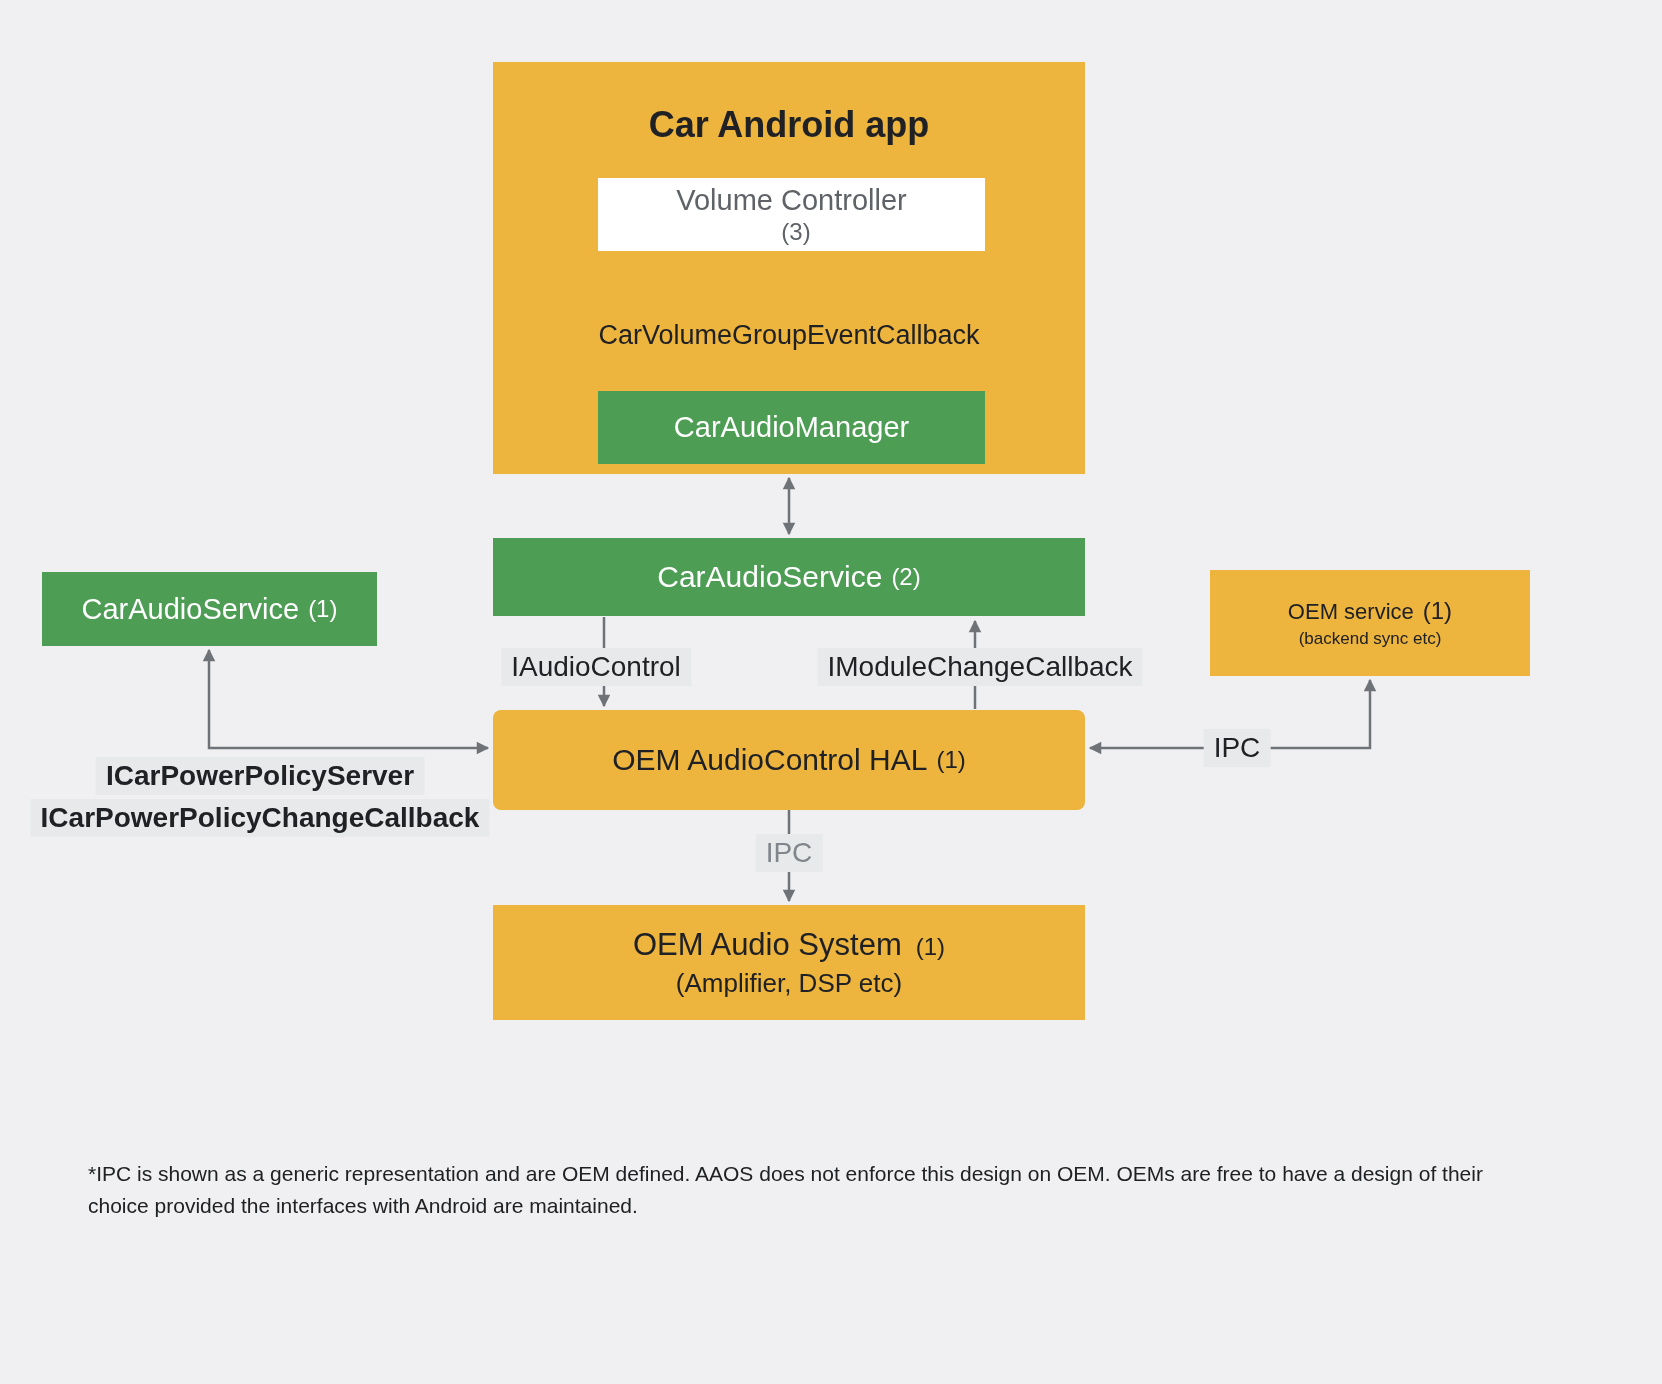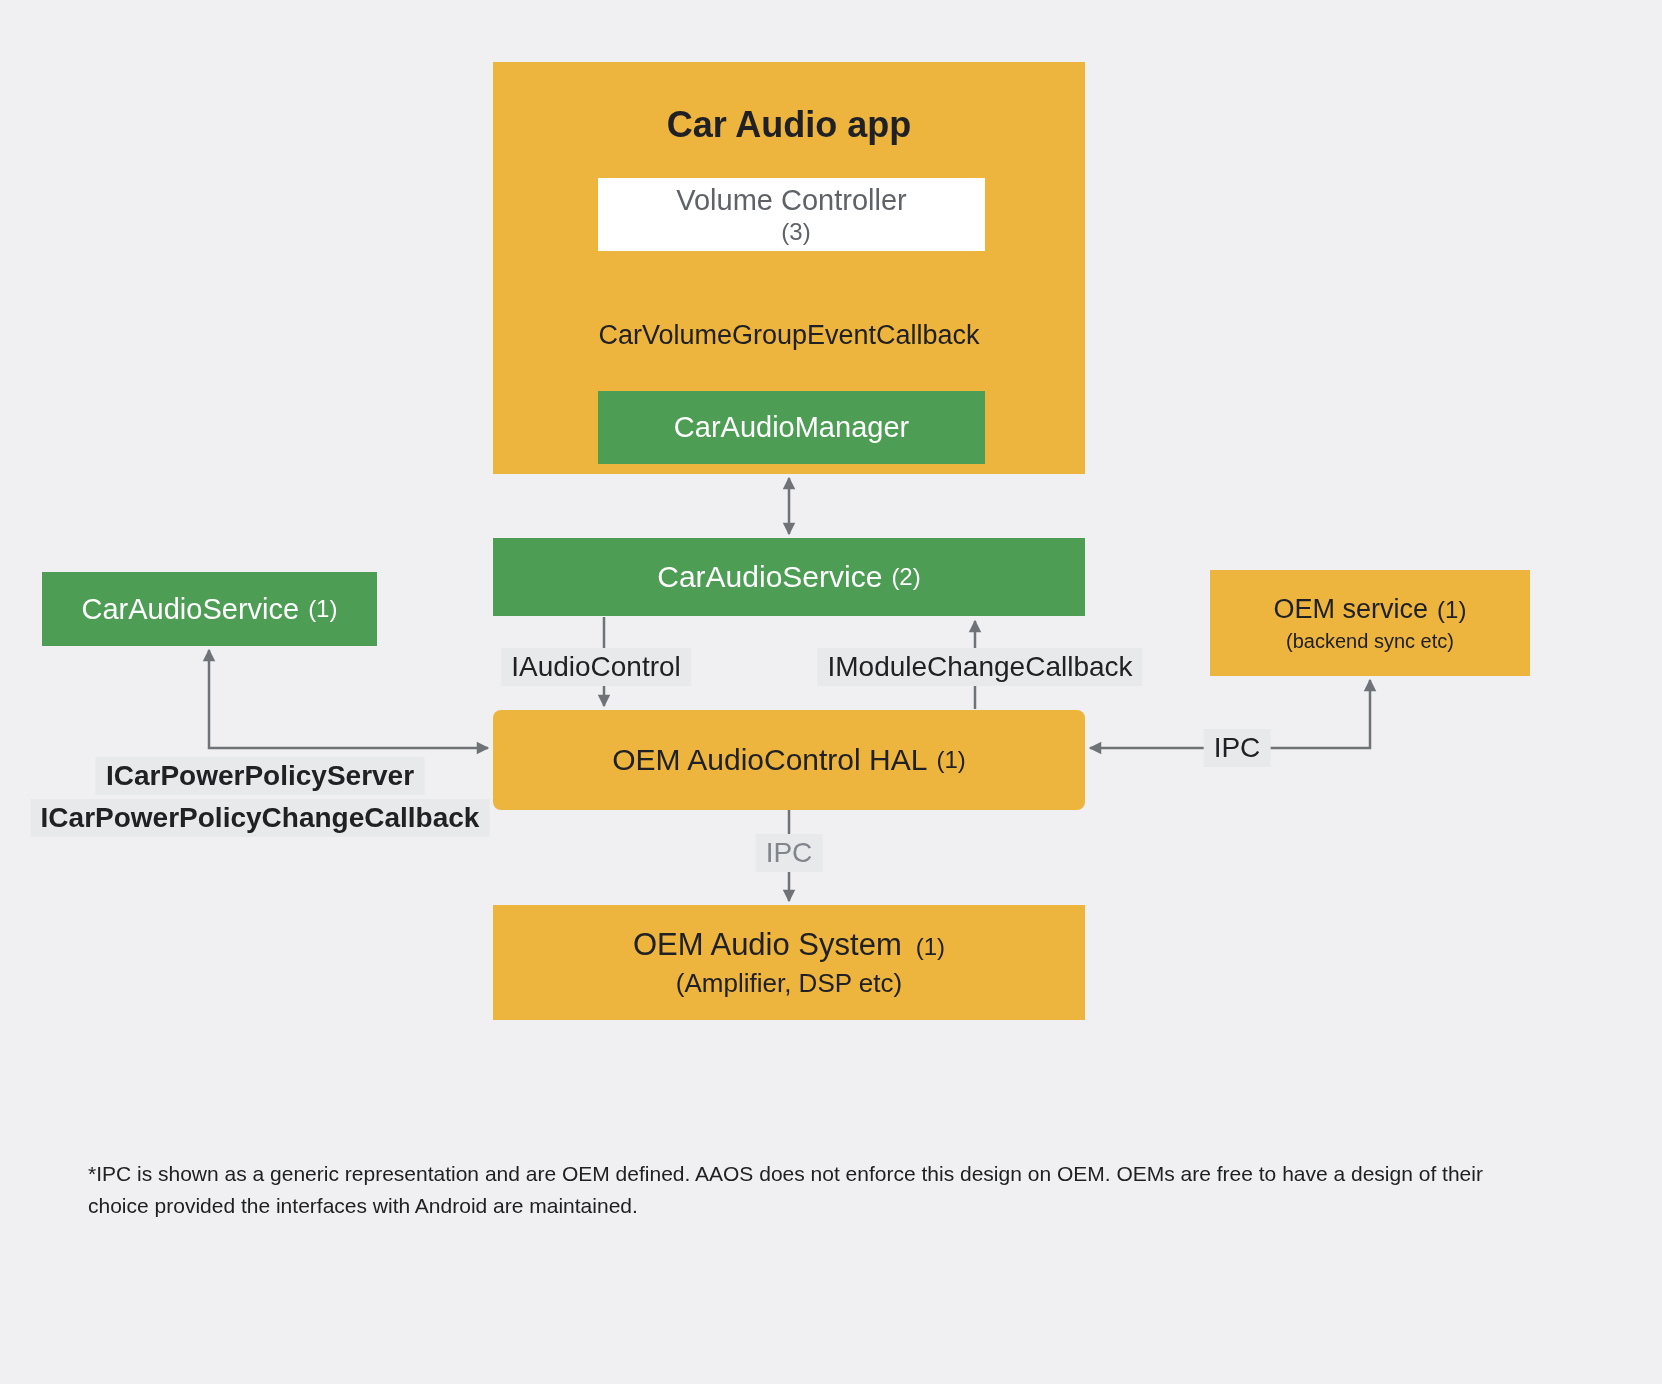--- a/index.html
+++ b/index.html
@@ -86,21 +86,21 @@
     <path d="M789,362 L789,256" stroke="#6F7377" stroke-width="2.5" fill="none" marker-end="url(#ah)"></path>
     <path d="M789,478 L789,534" stroke="#6F7377" stroke-width="2.5" fill="none" marker-start="url(#ah)" marker-end="url(#ah)"></path>
     <path d="M604,617 L604,706" stroke="#6F7377" stroke-width="2.5" fill="none" marker-end="url(#ah)"></path>
     <path d="M975,709 L975,621" stroke="#6F7377" stroke-width="2.5" fill="none" marker-end="url(#ah)"></path>
     <path d="M209,650 L209,748 L488,748" stroke="#6F7377" stroke-width="2.5" fill="none" marker-start="url(#ah)" marker-end="url(#ah)"></path>
     <path d="M1370,680 L1370,748 L1090,748" stroke="#6F7377" stroke-width="2.5" fill="none" marker-start="url(#ah)" marker-end="url(#ah)"></path>
     <path d="M789,792 L789,901" stroke="#6F7377" stroke-width="2.5" fill="none" marker-start="url(#ah)" marker-end="url(#ah)"></path>
   </svg>
 
   <div class="node yellow" style="left:493px; top:62px; width:592px; height:412px;">
-    <div class="app-title">Car Audio app</div>
+    <div class="app-title">Car Android app</div>
   </div>
 
   <div class="node whitebox" style="left:598px; top:178px; width:387px; height:73px; z-index:3; flex-direction:column;">
     <span class="main" style="font-size:29px;">Volume Controller</span>
     <span class="count">(3)</span>
   </div>
 
   <div class="edge-label on-yellow" style="left:789px; top:292px;">
     <span>CarVolumeGroupEventCallback</span>
   </div>
@@ -114,24 +114,24 @@
     <span class="count">(2)</span>
   </div>
 
   <div class="node green" style="left:42px; top:572px; width:335px; height:74px; flex-direction:row;">
     <span class="main" style="font-size:29px;">CarAudioService</span>
     <span class="count">(1)</span>
   </div>
 
   <div class="node yellow" style="left:1210px; top:570px; width:320px; height:106px;">
     <div style="display:flex; align-items:baseline;">
-      <span class="main" style="font-size:27px;">OEM service</span>
+      <span class="main" style="font-size:22px;">OEM service</span>
       <span class="count">(1)</span>
     </div>
-    <span class="subtitle" style="font-size:20px;">(backend sync etc)</span>
+    <span class="subtitle" style="font-size:17px;">(backend sync etc)</span>
   </div>
 
   <div class="edge-label chip" style="left:596px; top:648px;">
     <span>IAudioControl</span>
   </div>
 
   <div class="edge-label chip" style="left:980px; top:648px;">
     <span>IModuleChangeCallback</span>
   </div>
 

